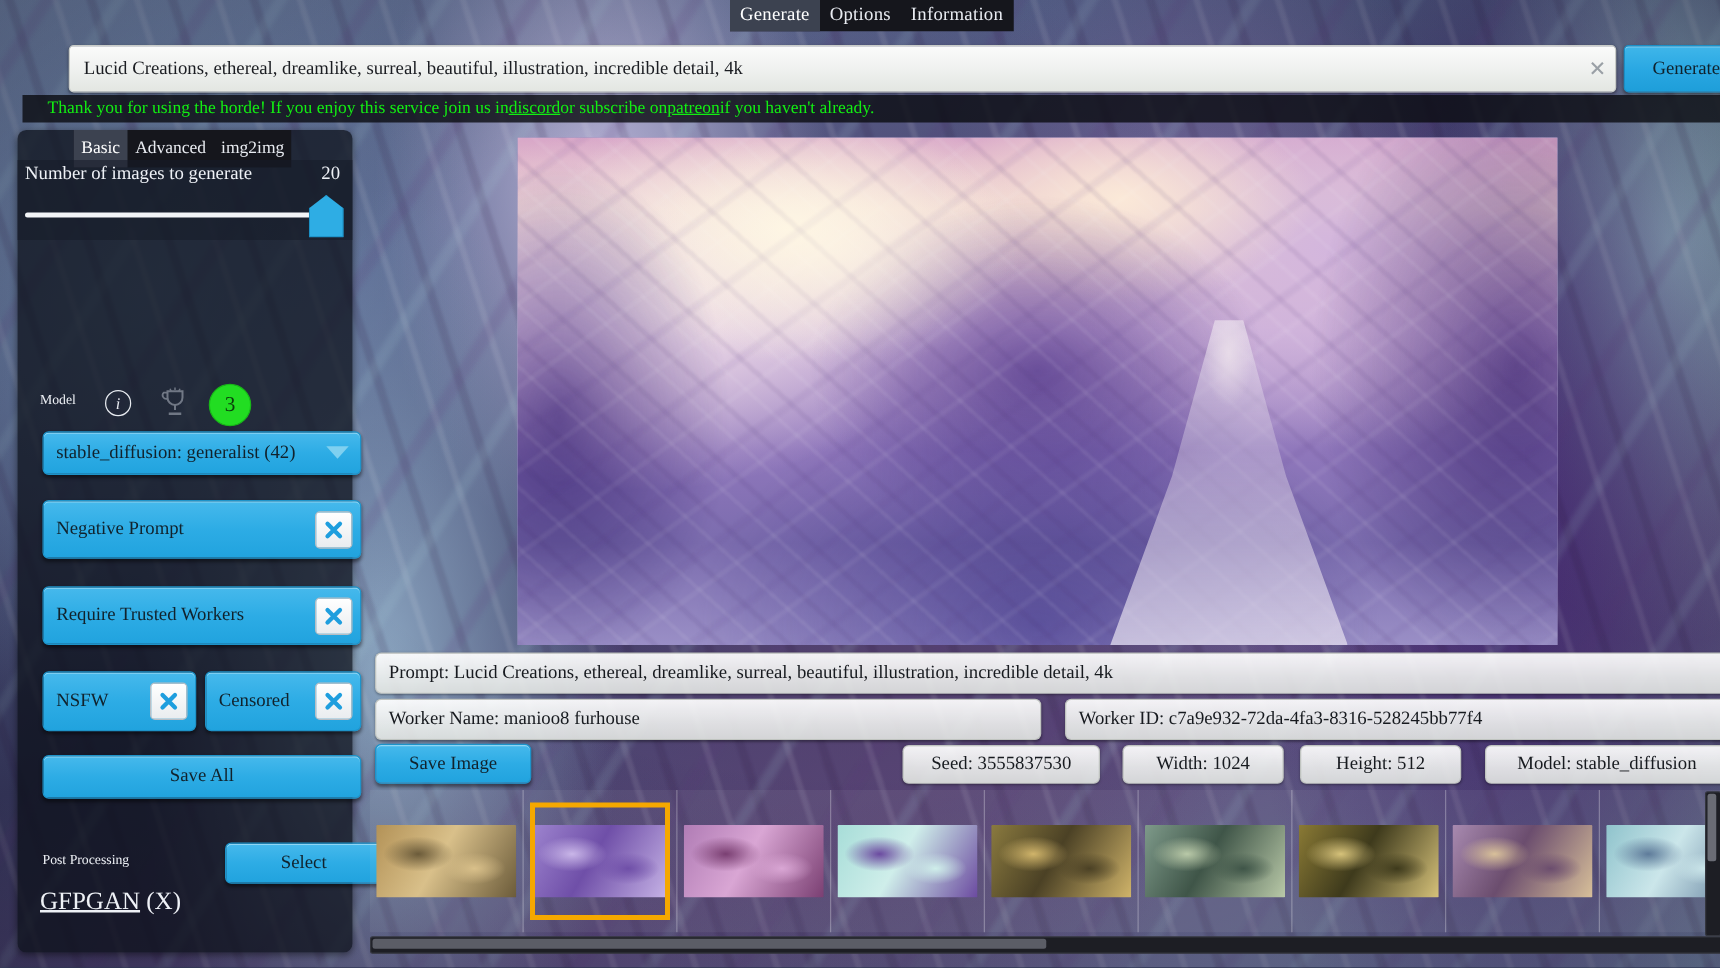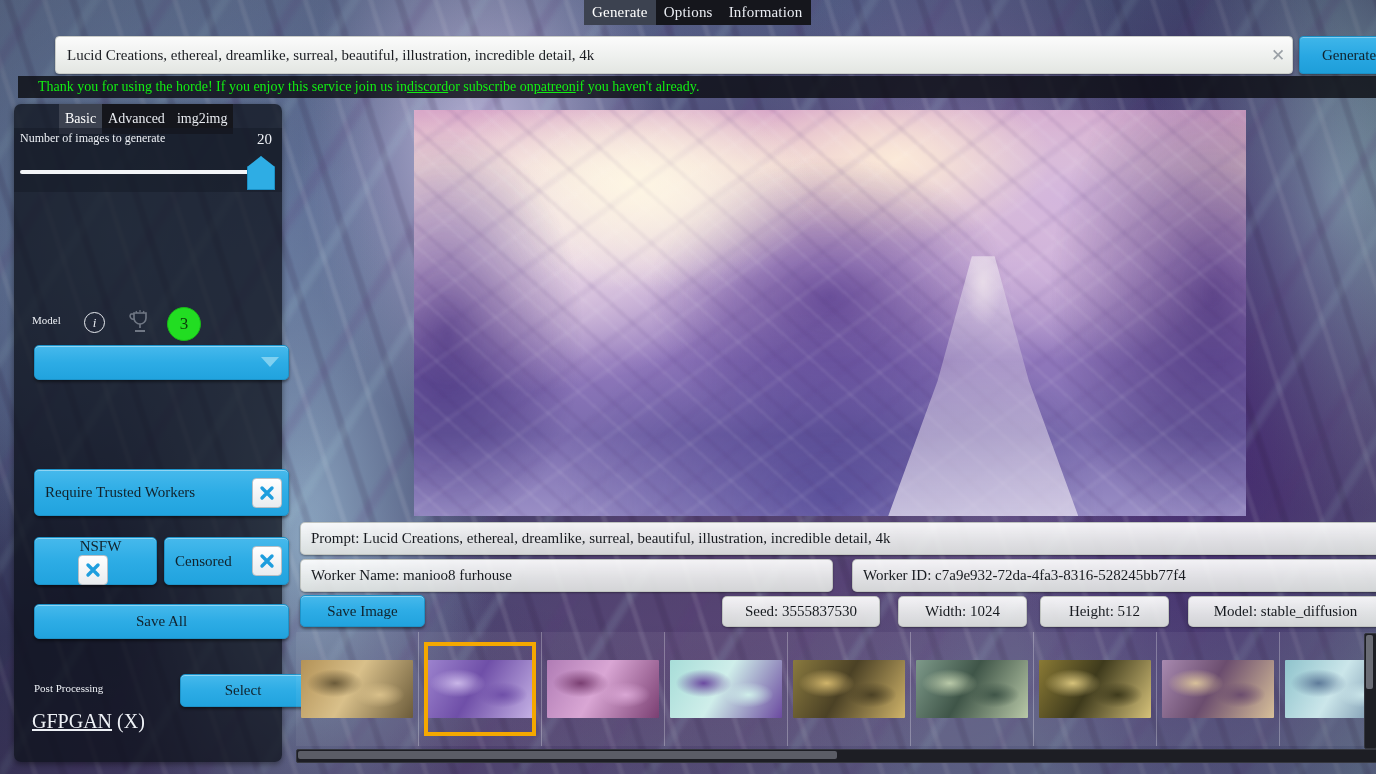--- a/index.html
+++ b/index.html
@@ -66,21 +66,21 @@
 
   
   #left-panel{position:absolute;left:14px;top:104px;width:268px;height:658px;z-index:12;
     background:rgba(12,16,26,0.74);border-radius:7px;box-shadow:0 2px 6px rgba(0,0,0,.45);}
   #lp-tabs{position:absolute;left:45px;top:0px;height:30px;display:flex;background:#15161c;}
   .ltab{display:flex;align-items:center;padding:0 6px;font-size:14px;color:#e8ebf0;cursor:pointer;}
   .ltab.sel{background:#3c4250;color:#fff;}
 
   #slider-block{position:absolute;left:0;top:24px;width:268px;height:64px;
     background:rgba(22,28,40,0.55);}
-  #slider-label{position:absolute;left:6px;top:3px;font-size:12px;color:#eef1f6;}
+  #slider-label{position:absolute;left:6px;top:3px;font-size:15px;color:#eef1f6;}
   #slider-value{position:absolute;right:10px;top:3px;font-size:15px;color:#eef1f6;}
   #slider-track{position:absolute;left:6px;top:42px;width:238px;height:4px;border-radius:2px;
     background:#f2f4f7;}
   #slider-handle{position:absolute;left:233px;top:28px;width:26px;height:32px;cursor:pointer;
     background:#2eade4;border:1px solid #1b8fc4;
     clip-path:polygon(50% 0%, 100% 32%, 100% 100%, 0% 100%, 0% 32%);}
 
   .lbl{position:absolute;font-size:11px;color:#edf0f5;}
   #model-label{left:18px;top:210px;}
   #info-icon{position:absolute;left:70px;top:208px;width:19px;height:19px;border-radius:50%;
@@ -99,21 +99,21 @@
   .blue-btn.center .btxt{text-align:center;padding-left:0;}
   .chk{width:28px;height:28px;margin-right:6px;border-radius:4px;
     background:linear-gradient(180deg,#ffffff,#e9ecef);border:1px solid #b9bec4;
     display:flex;align-items:center;justify-content:center;flex:0 0 auto;cursor:pointer;}
   .chk svg{display:block;}
   #model-select{left:20px;top:241px;width:253px;height:33px;}
   #model-caret{position:absolute;right:9px;top:11px;width:0;height:0;
     border-left:9px solid transparent;border-right:9px solid transparent;border-top:10px solid #7fd0f0;}
   #neg-prompt{left:20px;top:296px;width:253px;height:45px;}
   #trusted{left:20px;top:365px;width:253px;height:45px;}
-  #nsfw{left:20px;top:433px;width:121px;height:46px;flex-direction:column;}
+  #nsfw{left:20px;top:433px;width:121px;height:46px;}
   #censored{left:150px;top:433px;width:123px;height:46px;}
   #save-all{left:20px;top:500px;width:253px;height:33px;}
   #pp-label{left:20px;top:578px;}
   #select-btn{left:166px;top:570px;width:124px;height:31px;}
   #gfpgan{position:absolute;left:18px;top:606px;font-size:20px;color:#eef1f6;}
   #gfpgan u{text-decoration:underline;cursor:pointer;}
 
   
   #main-image{position:absolute;left:414px;top:110px;width:832px;height:406px;z-index:10;
     overflow:hidden;background:#9a8fc0;}
@@ -254,23 +254,32 @@
       <path d="M13 15 v4" stroke="#cfd6e0" stroke-width="1.6"></path>
       <path d="M8 21 h10 v2 h-10 z" fill="#cfd6e0"></path>
       <path d="M9 2 l1 2 M13 1 l0 2 M17 2 l-1 2" stroke="#cfd6e0" stroke-width="1.2"></path>
     </svg>
   </div>
   <div id="count-badge">
     <span>3</span>
   </div>
 
   <div class="blue-btn" id="model-select">
+    <span class="btxt">stable_diffusion: generalist (42)</span>
     <span id="model-caret"></span>
   </div>
 
+  <div class="blue-btn" id="neg-prompt">
+    <span class="btxt">Negative Prompt</span>
+    <span class="chk">
+      <svg width="18" height="18" viewBox="0 0 18 18" aria-hidden="true">
+          <path d="M4 4 L14 14 M14 4 L4 14" stroke="#1e9ede" stroke-width="3.4" stroke-linecap="round"></path>
+        </svg>
+    </span>
+  </div>
 
   <div class="blue-btn" id="trusted">
     <span class="btxt">Require Trusted Workers</span>
     <span class="chk">
       <svg width="18" height="18" viewBox="0 0 18 18" aria-hidden="true">
           <path d="M4 4 L14 14 M14 4 L4 14" stroke="#1e9ede" stroke-width="3.4" stroke-linecap="round"></path>
         </svg>
     </span>
   </div>
 

